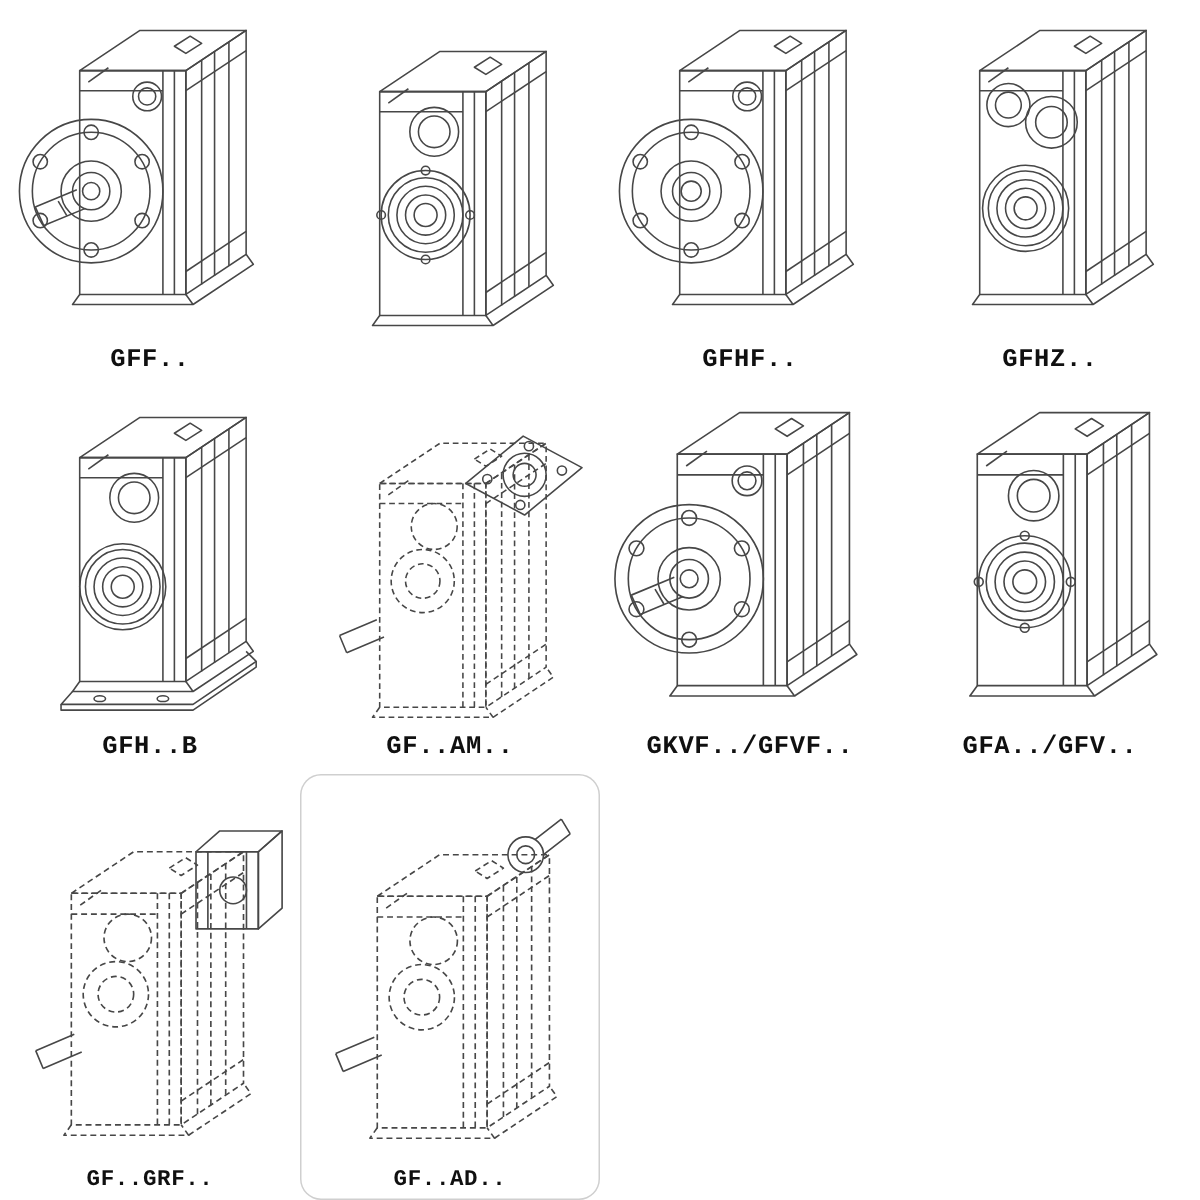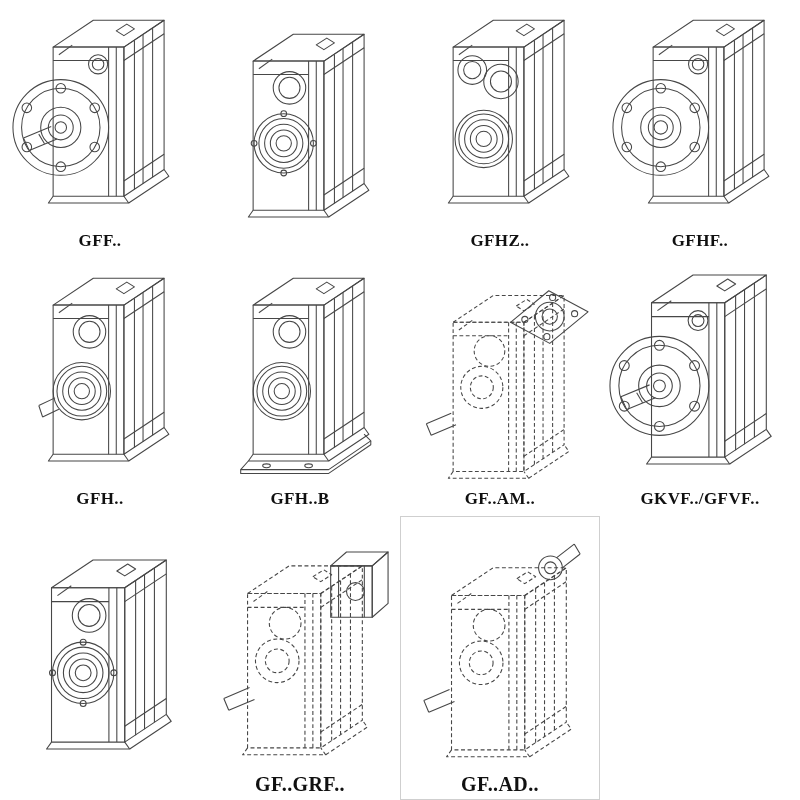--- a/index.html
+++ b/index.html
@@ -13,38 +13,39 @@
     width: 800px; height: 800px;
     display: grid;
     grid-template-columns: repeat(4, 200px);
     grid-template-rows: 258px 258px 284px;
   }
   figure { margin: 0; }
   .cell {
     display: flex; flex-direction: column;
     align-items: center; justify-content: center;
     overflow: hidden;
+    font-family: Liberation Mono, monospace;
   }
   .art {
     flex: 1 1 auto;
     display: flex; align-items: center; justify-content: center;
     width: 100%;
   }
   .draw { color: #474747; }
   .label {
     font-weight: bold;
     font-size: 17px;
     color: #101010;
     letter-spacing: .4px;
     line-height: 1;
     padding: 3px 0 9px;
     white-space: nowrap;
   }
-  .label.big { font-size: 20px; padding-bottom: 6px; }
-  .cell.boxed { box-shadow: inset 0 0 0 1px #cfcfcf; }
+  .label.big { font-size: 15px; padding-bottom: 6px; }
+  .cell.boxed { box-shadow: inset 0 0 0 1px #cfcfcf; border-radius: 14px; }
 </style>
 </head>
 <body>
 
 <svg width="0" height="0" style="position:absolute" aria-hidden="true">
   <defs>
     <g id="gbody" fill="none">
       <path d="M46,44 L88,16 L162,16 L120,44 Z"></path>
       <path d="M112,27 l11,-7 l8,5 l-11,7 Z"></path>
       <path d="M46,44 H120 V200 H46 Z"></path>
@@ -123,61 +124,47 @@
         </g>
       </svg>
     </div>
   </figure>
 
   <figure class="cell">
     <div class="art">
       <svg class="draw" viewBox="0 0 190 230" width="182" height="220">
         <g stroke="currentColor" stroke-width="1.1" fill="none" stroke-linejoin="round">
           <use href="#gbody"></use>
+          <circle cx="93" cy="62" r="10"></circle>
+            <circle cx="93" cy="62" r="6"></circle>
+          <use href="#gflange"></use>
+          <circle cx="54" cy="128" r="7"></circle>
+        </g>
+      </svg>
+    </div>
+    <figcaption class="label">GFHF..</figcaption>
+  </figure>
+
+  <figure class="cell">
+    <div class="art">
+      <svg class="draw" viewBox="0 0 190 230" width="182" height="220">
+        <g stroke="currentColor" stroke-width="1.1" fill="none" stroke-linejoin="round">
+          <use href="#gbody"></use>
           <circle cx="66" cy="68" r="15"></circle>
             <circle cx="66" cy="68" r="9"></circle>
           <circle cx="96" cy="80" r="18"></circle>
             <circle cx="96" cy="80" r="11"></circle>
           <circle cx="78" cy="140" r="30"></circle>
           <use href="#grings" transform="translate(78,140)"></use>
         </g>
       </svg>
     </div>
     <figcaption class="label">GFHZ..</figcaption>
   </figure>
 
-  <figure class="cell">
-    <div class="art">
-      <svg class="draw" viewBox="0 0 190 230" width="182" height="220">
-        <g stroke="currentColor" stroke-width="1.1" fill="none" stroke-linejoin="round">
-          <use href="#gbody"></use>
-          <circle cx="93" cy="62" r="10"></circle>
-            <circle cx="93" cy="62" r="6"></circle>
-          <use href="#gflange"></use>
-          <circle cx="54" cy="128" r="7"></circle>
-        </g>
-      </svg>
-    </div>
-    <figcaption class="label">GFHF..</figcaption>
-  </figure>
-
-  <figure class="cell">
-    <div class="art">
-      <svg class="draw" viewBox="0 0 190 230" width="182" height="220">
-        <g stroke="currentColor" stroke-width="1.1" fill="none" stroke-linejoin="round">
-          <use href="#gbody"></use>
-          <use href="#gbores"></use>
-          <circle cx="76" cy="134" r="30"></circle>
-          <use href="#grings" transform="translate(76,134)"></use>
-          <path d="M48,141 L31,149 M52,153 L35,161 M31,149 L35,161"></path>
-        </g>
-      </svg>
-    </div>
-    <figcaption class="label">GFH..</figcaption>
-  </figure>
 
   <figure class="cell">
     <div class="art">
       <svg class="draw" viewBox="0 0 190 230" width="182" height="220">
         <g stroke="currentColor" stroke-width="1.1" fill="none" stroke-linejoin="round">
           <use href="#gbody"></use>
           <use href="#gbores"></use>
           <circle cx="76" cy="134" r="30"></circle>
           <use href="#grings" transform="translate(76,134)"></use>
           <path d="M41,207 L33,216 H125 L169,186 L162,179"></path>
@@ -239,20 +226,21 @@
           <use href="#gbores"></use>
           <circle cx="78" cy="130" r="31"></circle>
           <use href="#grings" transform="translate(78,130)"></use>
           <circle cx="78" cy="99" r="3"></circle>
             <circle cx="109" cy="130" r="3"></circle>
           <circle cx="78" cy="161" r="3"></circle>
             <circle cx="47" cy="130" r="3"></circle>
         </g>
       </svg>
     </div>
+    <figcaption class="label">GFA../GFV..</figcaption>
   </figure>
 
   <figure class="cell">
     <div class="art">
       <svg class="draw" viewBox="0 0 190 230" width="188" height="228">
         <g stroke="currentColor" stroke-width="1.1" fill="none" stroke-linejoin="round">
           <g stroke-dasharray="4 2.6">
             <use href="#gbody" transform="translate(-4,20)"></use>
             <circle cx="80" cy="94" r="16"></circle>
             <circle cx="72" cy="132" r="22"></circle>

